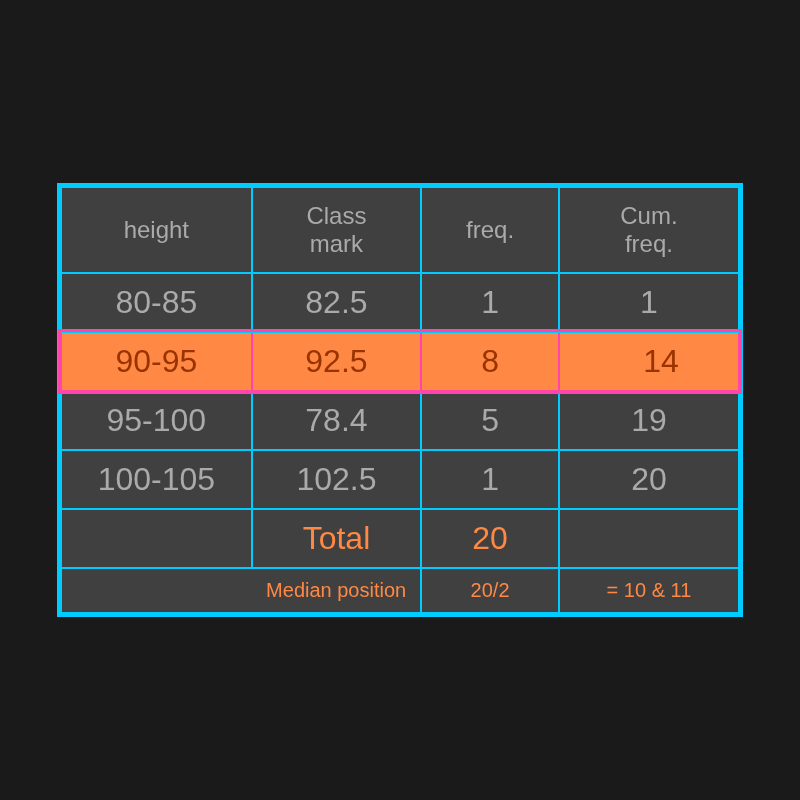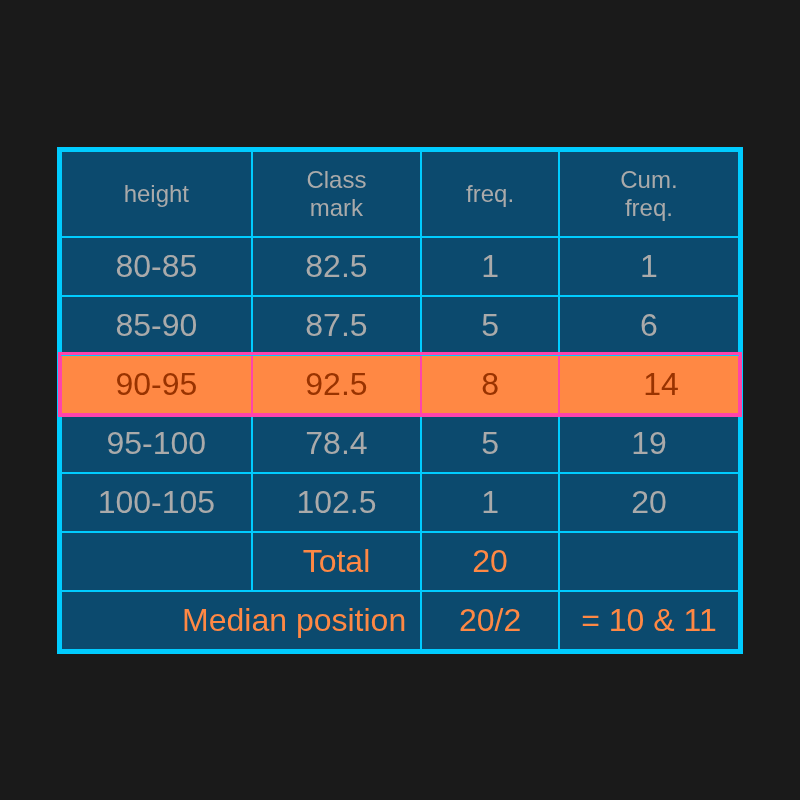--- a/index.html
+++ b/index.html
@@ -13,21 +13,21 @@
       height: 800px;
       background: #1a1a1a;
       display: flex;
       align-items: center;
       justify-content: center;
       font-family: Arial, sans-serif;
     }
 
     .table-wrapper {
       border: 3px solid #00ccff;
-      background: #0c4a6e;
+      background: #404040;
     }
 
     table {
       border-collapse: collapse;
       width: 680px;
     }
 
     td, th {
       border: 2px solid #00ccff;
       text-align: center;
@@ -60,21 +60,21 @@
     }
 
     .total-row td {
       color: #ff8844;
       font-weight: normal;
     }
 
     .median-row td {
       color: #ff8844;
       font-weight: normal;
-      font-size: 32px;
+      font-size: 20px;
     }
 
     .col-height { width: 180px; }
     .col-class  { width: 160px; }
     .col-freq   { width: 130px; }
     .col-cum    { width: 170px; }
   </style>
 </head>
 <body>
 
@@ -99,26 +99,20 @@
       </tr>
     </thead>
     <tbody id="table-body">
 
     <tr>
         <td>80-85</td>
         <td>82.5</td>
         <td>1</td>
         <td>1</td>
       </tr>
-        <tr>
-        <td>85-90</td>
-        <td>87.5</td>
-        <td>5</td>
-        <td>6</td>
-      </tr>
         <tr class="highlighted-row">
         <td style="background:#ff8844;color:#993300;border-color:#ff44aa;margin-top:32px;">90-95</td>
         <td style="background:#ff8844;color:#993300;border-color:#ff44aa;">92.5</td>
         <td style="background:#ff8844;color:#993300;border-color:#ff44aa;">8</td>
         <td style="background:#ff8844;color:#993300;border-color:#ff44aa;padding-left:38px;">14</td>
       </tr>
         <tr>
         <td>95-100</td>
         <td>78.4</td>
         <td>5</td>

